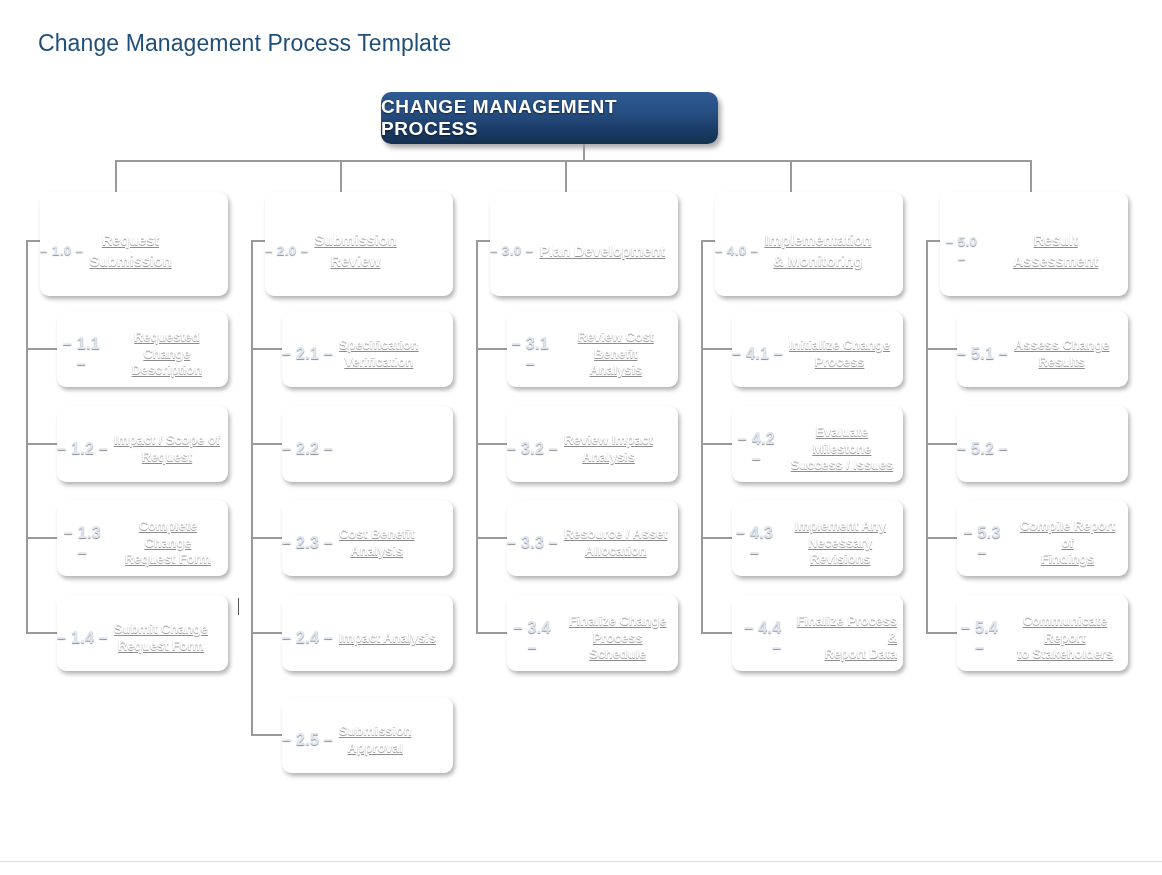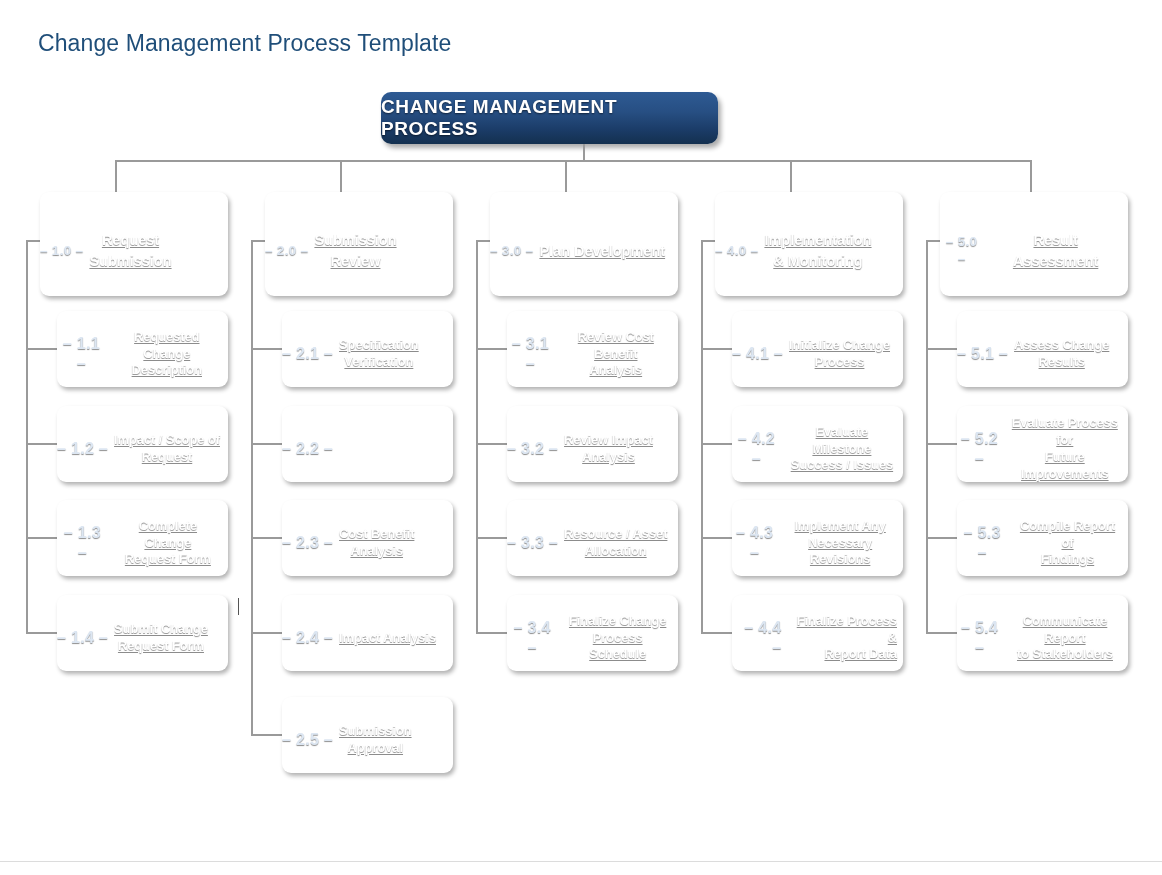--- a/index.html
+++ b/index.html
@@ -259,21 +259,20 @@
       <div class="node level1" style="left: 940px; top: 192px;">
         <div class="num">– 5.0 –</div>
         <div class="lbl">Result Assessment</div>
       </div>
       <div class="node level2" style="left: 957px; top: 311px;">
         <div class="num">– 5.1 –</div>
         <div class="lbl">Assess Change<br>Results</div>
       </div>
       <div class="node level2" style="left: 957px; top: 406px;">
         <div class="num">– 5.2 –</div>
-        <div class="lbl">Evaluate Process for<br>Future Improvements</div>
       </div>
       <div class="node level2" style="left: 957px; top: 500px;">
         <div class="num">– 5.3 –</div>
         <div class="lbl">Compile Report of<br>Findings</div>
       </div>
       <div class="node level2" style="left: 957px; top: 595px;">
         <div class="num">– 5.4 –</div>
         <div class="lbl">Communicate Report<br>to Stakeholders</div>
       </div>
     </div>

